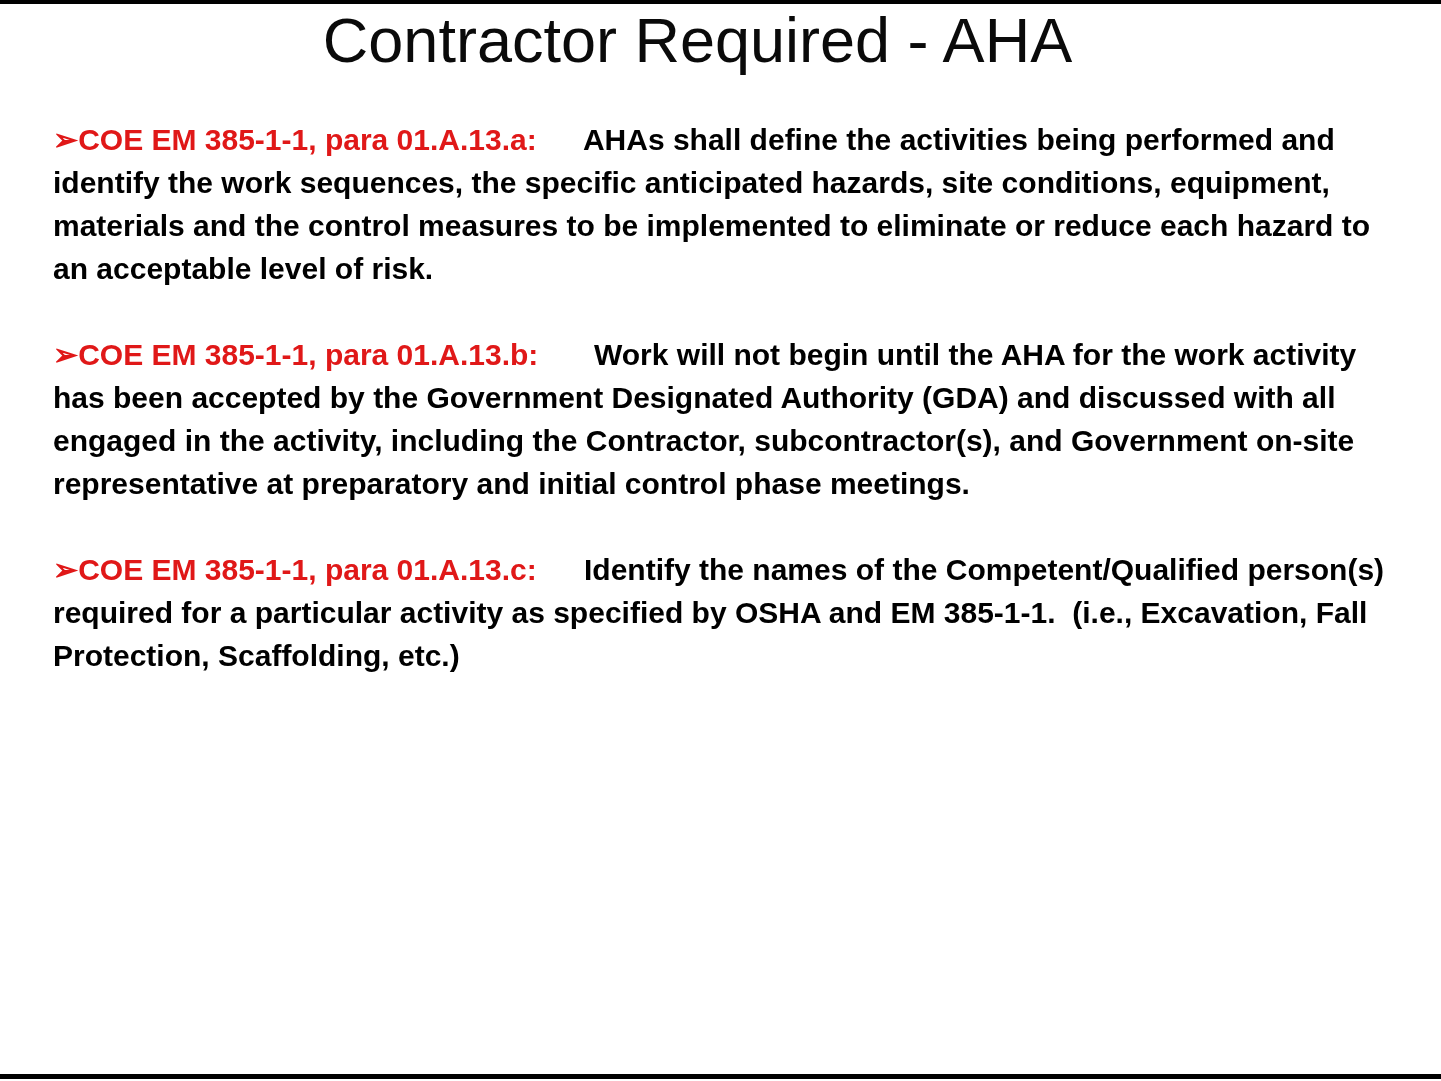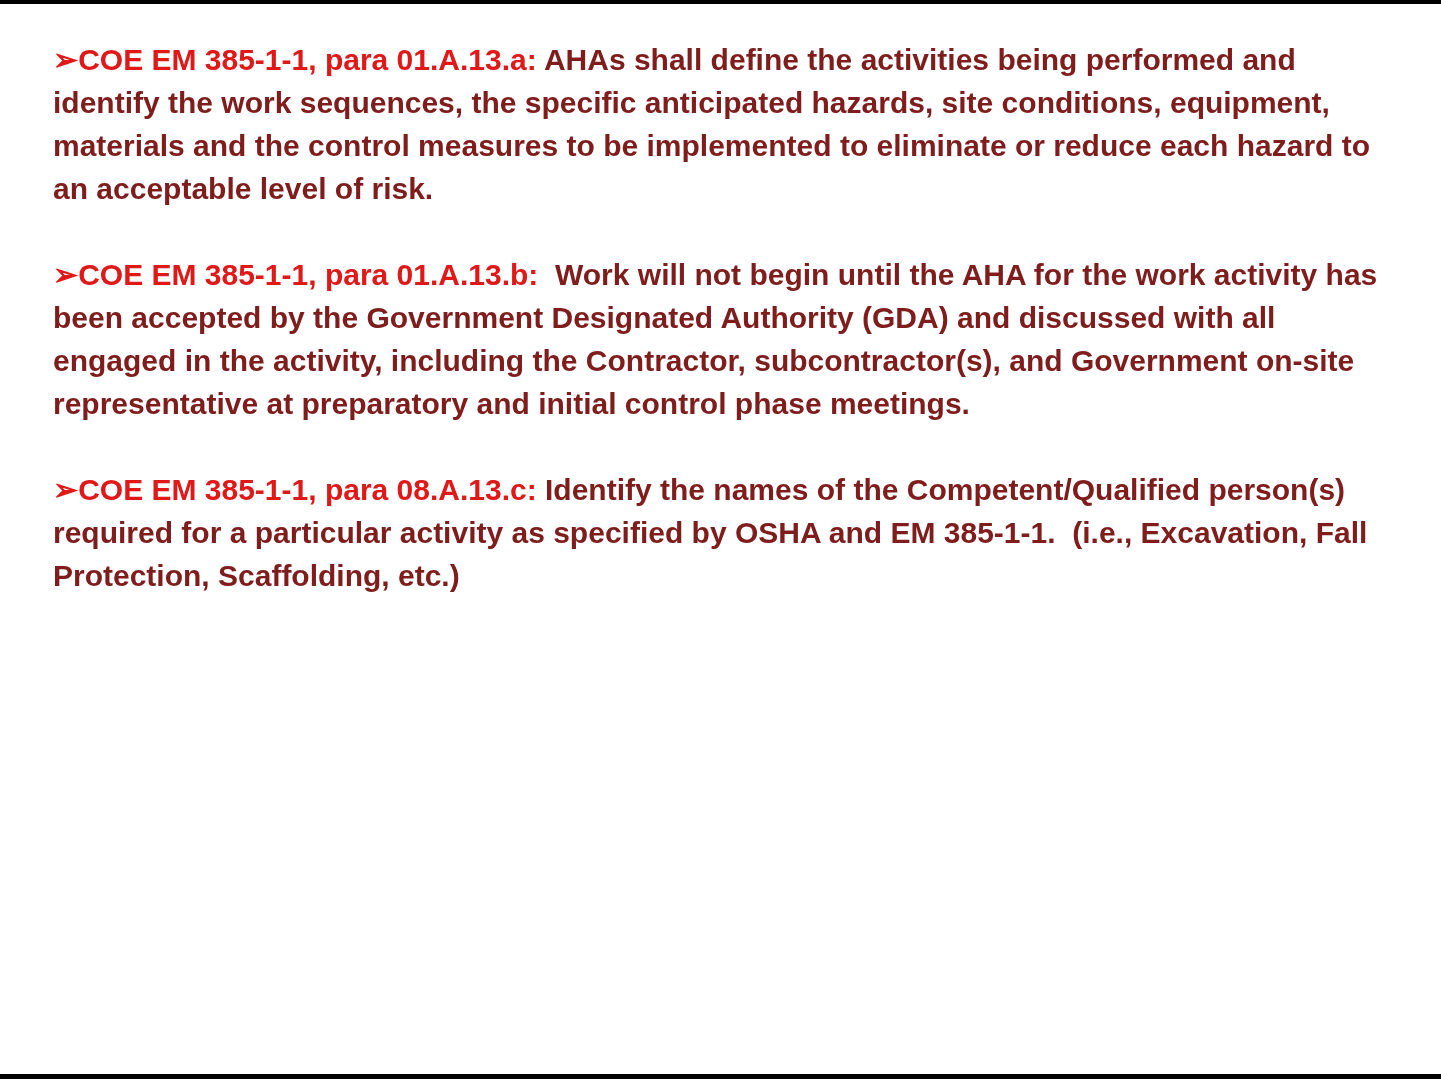--- a/index.html
+++ b/index.html
@@ -45,35 +45,37 @@
   }
   .bullet {
     margin: 0 0 43px 0;
     white-space: pre-wrap;
   }
   .bullet .glyph,
   .bullet .label {
     color: #e01818;
   }
   .bullet .text {
-    color: #7f1d1d;
+    color: #000000;
+    margin-left: 39px;
   }
 </style>
 </head>
 <body>
 
 <div class="slide">
   <div class="letterbox top"></div>
 
+  <h1 class="title">Contractor Required - AHA</h1>
 
   <div class="content">
 
     <p class="bullet"><span class="glyph">➢</span><span class="label">COE EM 385-1-1, para 01.A.13.a:</span><span class="text"> AHAs shall define the activities being performed and identify the work sequences, the specific anticipated hazards, site conditions, equipment, materials and the control measures to be implemented to eliminate or reduce each hazard to an acceptable level of risk.</span></p>
 
     <p class="bullet"><span class="glyph">➢</span><span class="label">COE EM 385-1-1, para 01.A.13.b:</span><span class="text">  Work will not begin until the AHA for the work activity has been accepted by the Government Designated Authority (GDA) and discussed with all engaged in the activity, including the Contractor, subcontractor(s), and Government on-site representative at preparatory and initial control phase meetings.</span></p>
 
-    <p class="bullet"><span class="glyph">➢</span><span class="label">COE EM 385-1-1, para 08.A.13.c:</span><span class="text"> Identify the names of the Competent/Qualified person(s) required for a particular activity as specified by OSHA and EM 385-1-1.  (i.e., Excavation, Fall Protection, Scaffolding, etc.)</span></p>
+    <p class="bullet"><span class="glyph">➢</span><span class="label">COE EM 385-1-1, para 01.A.13.c:</span><span class="text"> Identify the names of the Competent/Qualified person(s) required for a particular activity as specified by OSHA and EM 385-1-1.  (i.e., Excavation, Fall Protection, Scaffolding, etc.)</span></p>
 
 
   </div>
 
   <div class="letterbox bottom"></div>
 </div>
 
 </body></html>

